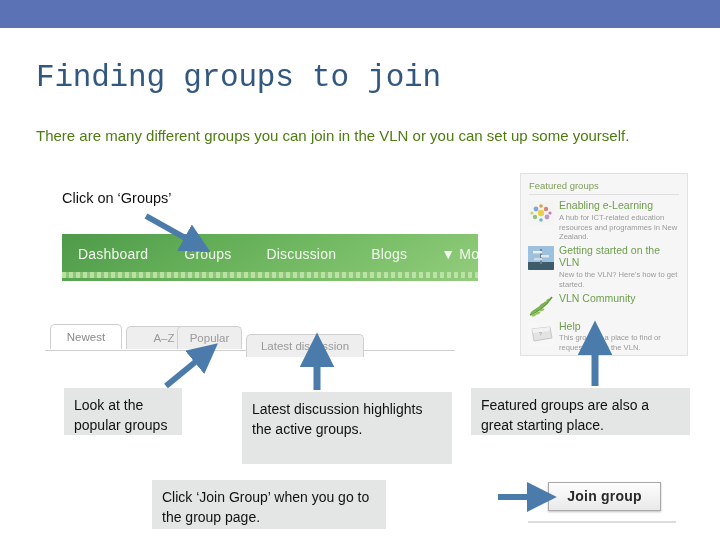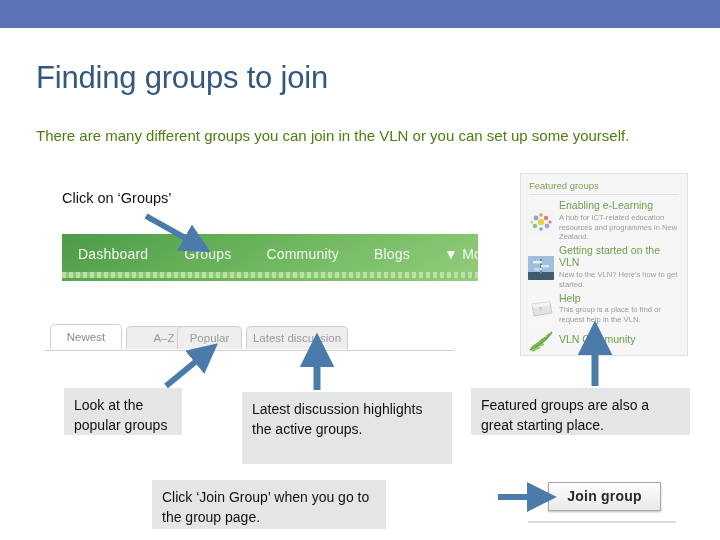--- a/index.html
+++ b/index.html
@@ -25,20 +25,21 @@
 
   
   #slide-title {
     position: absolute;
     left: 36px; top: 60px;
     font-size: 31px;
     font-weight: normal;
     color: #33587f;
     letter-spacing: -0.2px;
     white-space: nowrap;
+    font-family: Liberation Mono, monospace;
   }
 
   
   #intro-text {
     position: absolute;
     left: 36px; top: 125px;
     width: 648px;
     font-size: 15px;
     color: #4d7c0f;
     line-height: 1.42;
@@ -140,21 +141,20 @@
     padding: 6px 0 3px 8px;
   }
   #featured-panel .fp-rule {
     margin: 0 8px 4px 8px;
     height: 1px;
     background: #dedede;
   }
   #featured-panel .fp-row {
     display: flex;
     padding: 1px 6px 2px 7px;
-    align-items: center;
   }
   #featured-panel .fp-icon {
     width: 26px; height: 24px;
     flex: 0 0 26px;
     margin-right: 5px;
     margin-top: 1px;
     border-radius: 1px;
     overflow: hidden;
     position: relative;
   }
@@ -231,33 +231,33 @@
 <div id="slide-title">Finding groups to join</div>
 
 <div id="intro-text">There are many different groups you can join in the VLN or you can set up some yourself.</div>
 
 <div id="click-groups-label">Click on ‘Groups’</div>
 
 <div id="vln-navbar">
   <div class="nav-items">
     <div class="nav-item n0">Dashboard</div>
     <div class="nav-item n1">Groups</div>
-    <div class="nav-item n2">Community</div>
+    <div class="nav-item n2">Discussion</div>
     <div class="nav-item n3">Blogs</div>
     <div class="nav-item n4">▼ More</div>
   </div>
   <div id="navbar-dots"></div>
 </div>
 
 <div id="tab-baseline"></div>
 <div id="tab-strip">
   <div class="tab active" style="left:0px;   top:-2px; width:72px;">Newest</div>
   <div class="tab" style="left:76px;  width:57px;padding-left:19px;">A–Z</div>
   <div class="tab" style="left:127px; width:65px;">Popular</div>
-  <div class="tab" style="left:196px; width:102px;">Latest discussion</div>
+  <div class="tab" style="left:196px; width:118px;margin-top:8px;">Latest discussion</div>
 </div>
 
 <div id="featured-panel">
   <div class="fp-title">Featured groups</div>
   <div class="fp-rule"></div>
 
   <div class="fp-row">
     <div class="fp-icon ico-burst">
       <svg width="26" height="24" viewBox="0 0 26 24">
         <g>
@@ -286,34 +286,20 @@
         <rect x="0" y="16" width="26" height="8" fill="#3f5c6b"></rect>
         <rect x="12" y="3" width="2" height="15" fill="#6b7f8c"></rect>
         <rect x="5" y="5" width="9" height="2.4" fill="#e8eef2"></rect>
         <rect x="13" y="9" width="8" height="2.4" fill="#dfe8ee"></rect>
         <rect x="6" y="12" width="8" height="2.4" fill="#cfdbe4"></rect>
       </svg>
     </div>
     <div class="fp-txt">
       <div class="fp-name">Getting started on the VLN</div>
       <div class="fp-desc">New to the VLN? Here's how to get started.</div>
-    </div>
-  </div>
-
-  <div class="fp-row">
-    <div class="fp-icon ico-key">
-      <svg width="26" height="24" viewBox="0 0 26 24">
-        <polygon points="4,7 22,5 24,16 6,19" fill="#e3e3e3" stroke="#bdbdbd" stroke-width="0.8"></polygon>
-        <polygon points="4,7 22,5 21,9 5,11" fill="#f2f2f2"></polygon>
-        <text x="11" y="14" font-size="5" fill="#9a9a9a" font-family="sans-serif">?</text>
-      </svg>
-    </div>
-    <div class="fp-txt">
-      <div class="fp-name">Help</div>
-      <div class="fp-desc">This group is a place to find or request help in the VLN.</div>
     </div>
   </div>
 
   <div class="fp-row">
     <div class="fp-icon ico-fern">
       <svg width="26" height="24" viewBox="0 0 26 24">
         <path d="M2 21 C8 19 18 12 24 3" stroke="#5f9a3c" stroke-width="1.6" fill="none"></path>
         <g fill="#7ab44e">
           <ellipse cx="5" cy="18" rx="3" ry="1.3" transform="rotate(-35 5 18)"></ellipse>
           <ellipse cx="8" cy="16" rx="3.2" ry="1.3" transform="rotate(-35 8 16)"></ellipse>
@@ -327,20 +313,34 @@
           <ellipse cx="10" cy="19" rx="2.6" ry="1.2" transform="rotate(-20 10 19)"></ellipse>
           <ellipse cx="14" cy="16" rx="2.4" ry="1.1" transform="rotate(-20 14 16)"></ellipse>
         </g>
       </svg>
     </div>
     <div class="fp-txt">
       <div class="fp-name">VLN Community</div>
       <div class="fp-desc"></div>
     </div>
   </div>
+
+  <div class="fp-row">
+    <div class="fp-icon ico-key">
+      <svg width="26" height="24" viewBox="0 0 26 24">
+        <polygon points="4,7 22,5 24,16 6,19" fill="#e3e3e3" stroke="#bdbdbd" stroke-width="0.8"></polygon>
+        <polygon points="4,7 22,5 21,9 5,11" fill="#f2f2f2"></polygon>
+        <text x="11" y="14" font-size="5" fill="#9a9a9a" font-family="sans-serif">?</text>
+      </svg>
+    </div>
+    <div class="fp-txt">
+      <div class="fp-name">Help</div>
+      <div class="fp-desc">This group is a place to find or request help in the VLN.</div>
+    </div>
+  </div>
 </div>
 
 <div class="callout" id="callout-popular">Look at the popular groups</div>
 <div class="callout" id="callout-latest">Latest discussion highlights the active groups.</div>
 <div class="callout" id="callout-featured">Featured groups are also a great starting place.</div>
 <div class="callout" id="callout-joingroup">Click ‘Join Group’ when you go to the group page.</div>
 
 <div id="join-group-button">Join group</div>
 <div id="join-group-rule"></div>
 

